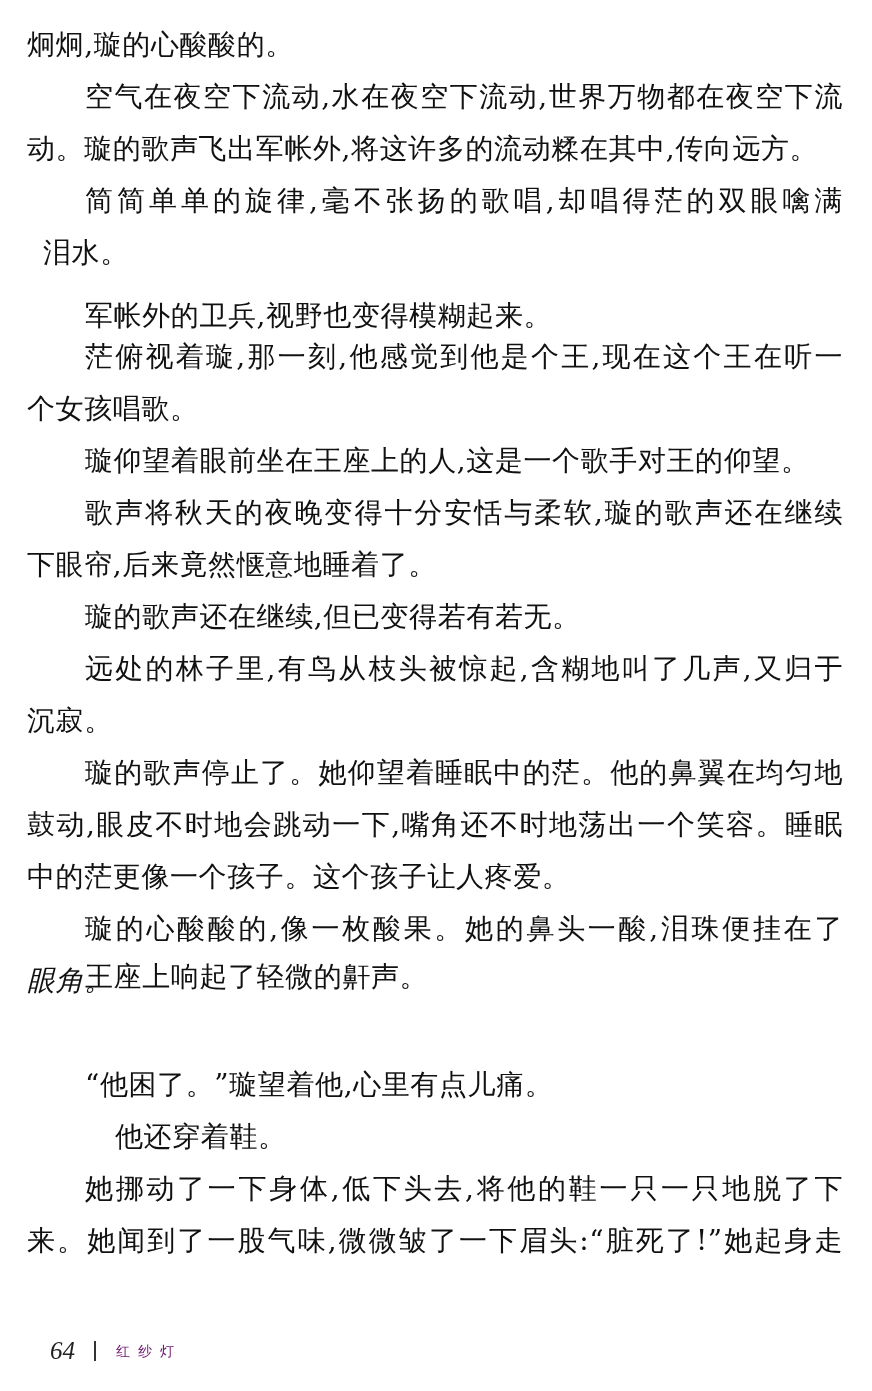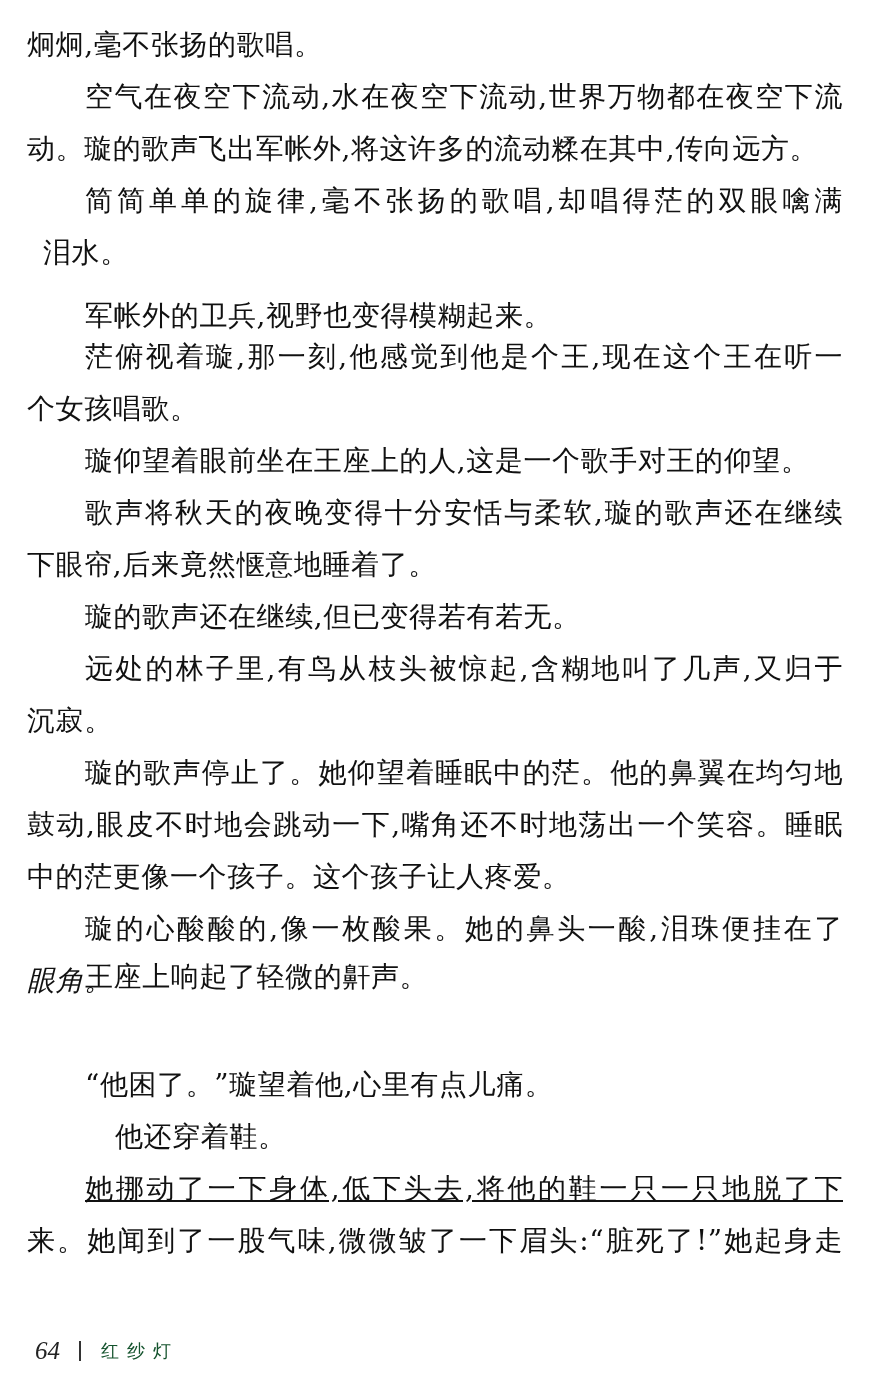--- a/index.html
+++ b/index.html
@@ -48,42 +48,43 @@
       height: 36px;
       line-height: 36px;
       display: flex;
       align-items: center;
       color: #222222;
     }
     .page-number {
       font-family: "Liberation Serif", "DejaVu Serif", serif;
       font-style: italic;
       font-size: 25px;
+      margin-left: 15px;
     }
     .footer-divider {
       display: inline-block;
       width: 2px;
       height: 20px;
       background: #333333;
       margin-left: 19px;
       margin-right: 20px;
     }
     .book-title {
       font-family: "DejaVu Sans", "Liberation Sans", sans-serif;
-      font-size: 18px;
+      font-size: 14px;
       letter-spacing: 8px;
-      color: #14532d;
+      color: #701a75;
     }
   </style>
 </head>
 <body>
 
 <div class="page">
   <div>
-    <div class="line last" style="top: 25px;">炯炯,毫不张扬的歌唱。</div>
+    <div class="line last" style="top: 25px;">炯炯,璇的心酸酸的。</div>
     <div class="line indent" style="top: 77px;">空气在夜空下流动,水在夜空下流动,世界万物都在夜空下流</div>
     <div class="line last" style="top: 129px;">动。璇的歌声飞出军帐外,将这许多的流动糅在其中,传向远方。</div>
     <div class="line indent" style="top: 181px;">简简单单的旋律,毫不张扬的歌唱,却唱得茫的双眼噙满</div>
     <div class="line last" style="top: 233px; margin-left: 16px;">泪水。</div>
     <div class="line indent last" style="top: 285px; margin-top: 11px;">军帐外的卫兵,视野也变得模糊起来。</div>
     <div class="line indent" style="top: 337px;">茫俯视着璇,那一刻,他感觉到他是个王,现在这个王在听一</div>
     <div class="line last" style="top: 389px;">个女孩唱歌。</div>
     <div class="line indent last" style="top: 441px;">璇仰望着眼前坐在王座上的人,这是一个歌手对王的仰望。</div>
     <div class="line indent" style="top: 493px;">歌声将秋天的夜晚变得十分安恬与柔软,璇的歌声还在继续</div>
     <div class="line last" style="top: 545px;">下眼帘,后来竟然惬意地睡着了。</div>
@@ -91,21 +92,21 @@
     <div class="line indent" style="top: 649px;">远处的林子里,有鸟从枝头被惊起,含糊地叫了几声,又归于</div>
     <div class="line last" style="top: 701px;">沉寂。</div>
     <div class="line indent" style="top: 753px;">璇的歌声停止了。她仰望着睡眠中的茫。他的鼻翼在均匀地</div>
     <div class="line" style="top: 805px;">鼓动,眼皮不时地会跳动一下,嘴角还不时地荡出一个笑容。睡眠</div>
     <div class="line last" style="top: 857px;">中的茫更像一个孩子。这个孩子让人疼爱。</div>
     <div class="line indent" style="top: 909px;">璇的心酸酸的,像一枚酸果。她的鼻头一酸,泪珠便挂在了</div>
     <div class="line last" style="top: 961px; font-style: italic;">眼角。</div>
     <div class="line indent last" style="top: 957px;">王座上响起了轻微的鼾声。</div>
     <div class="line indent last" style="top: 1065px;">“他困了。”璇望着他,心里有点儿痛。</div>
     <div class="line indent last" style="top: 1117px; margin-left: 30px;">他还穿着鞋。</div>
-    <div class="line indent" style="top: 1169px; text-decoration: underline;">她挪动了一下身体,低下头去,将他的鞋一只一只地脱了下</div>
+    <div class="line indent" style="top: 1169px;">她挪动了一下身体,低下头去,将他的鞋一只一只地脱了下</div>
     <div class="line" style="top: 1221px;">来。她闻到了一股气味,微微皱了一下眉头:“脏死了!”她起身走</div>
   </div>
 
   <div class="footer">
     <span class="page-number">64</span>
     <span class="footer-divider"></span>
     <span class="book-title">红纱灯</span>
   </div>
 </div>
 

